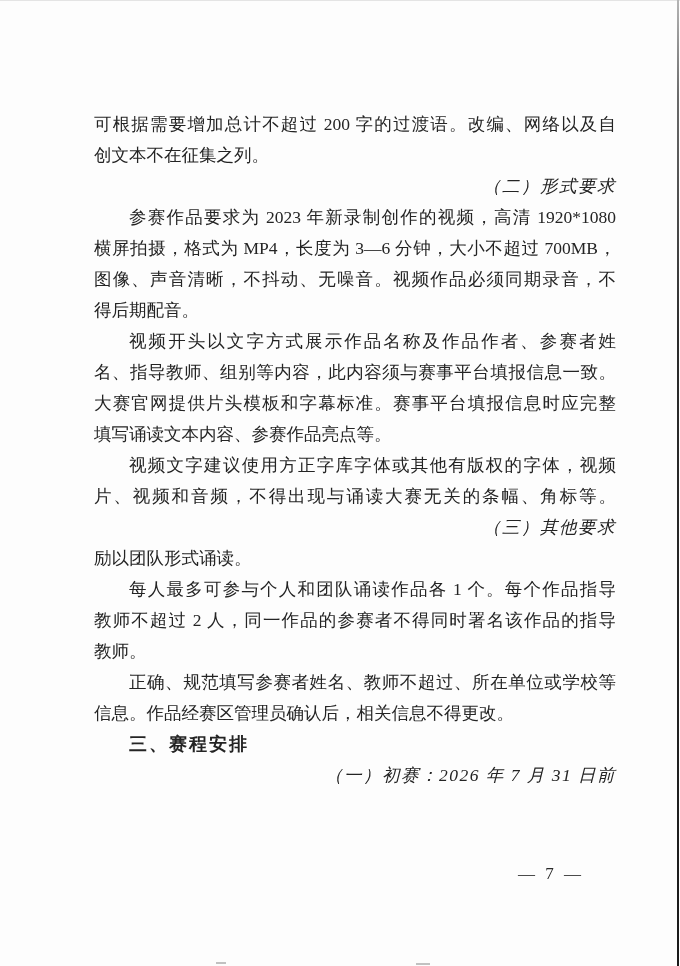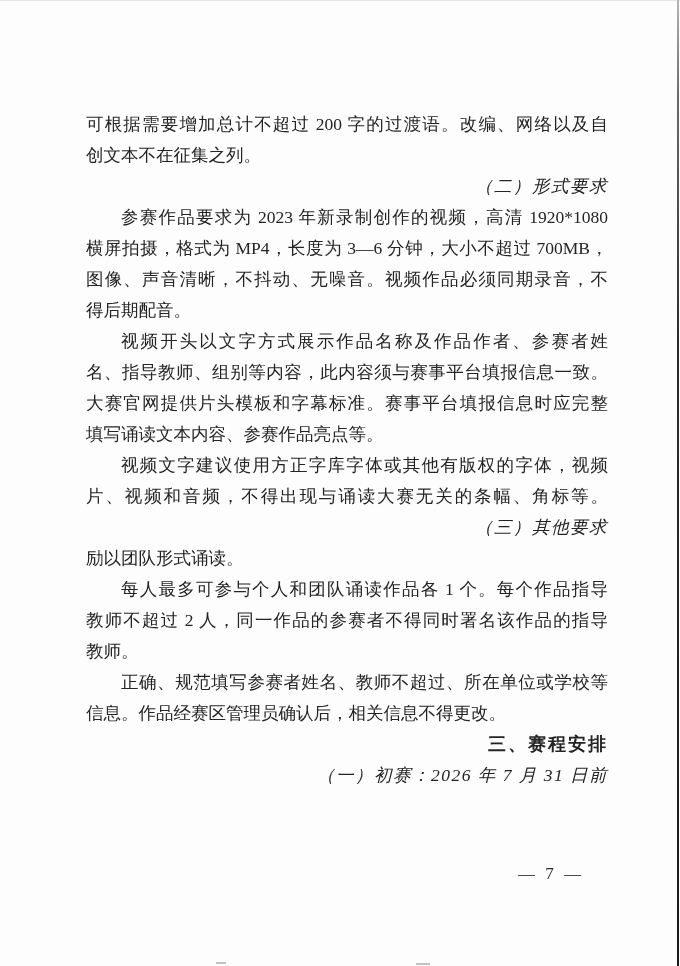--- a/index.html
+++ b/index.html
@@ -11,21 +11,21 @@
   .page {
     position: relative;
     width: 680px;
     height: 966px;
     background: #fdfdfd;
     overflow: hidden;
     color: #242424;
   }
   .content {
     position: absolute;
-    left: 86px;
+    left: 94px;
     top: 109px;
     width: 522px;
   }
   .line {
     height: 31px;
     line-height: 31px;
     font-size: 17.5px;
     white-space: nowrap;
     overflow: visible;
   }
@@ -42,21 +42,20 @@
   .line.kai {
     font-style: italic;
     letter-spacing: 1.5px;
     text-align: right;
   }
   .line.bold {
     font-family: "Liberation Sans", "DejaVu Sans", sans-serif;
     font-weight: 700;
     letter-spacing: 2px;
     font-size: 18px;
-    text-align: right;
   }
   .pagenum {
     position: absolute;
     top: 864px;
     right: 96px;
     font-size: 17px;
     letter-spacing: 3px;
     color: #2a2a2a;
   }
   

